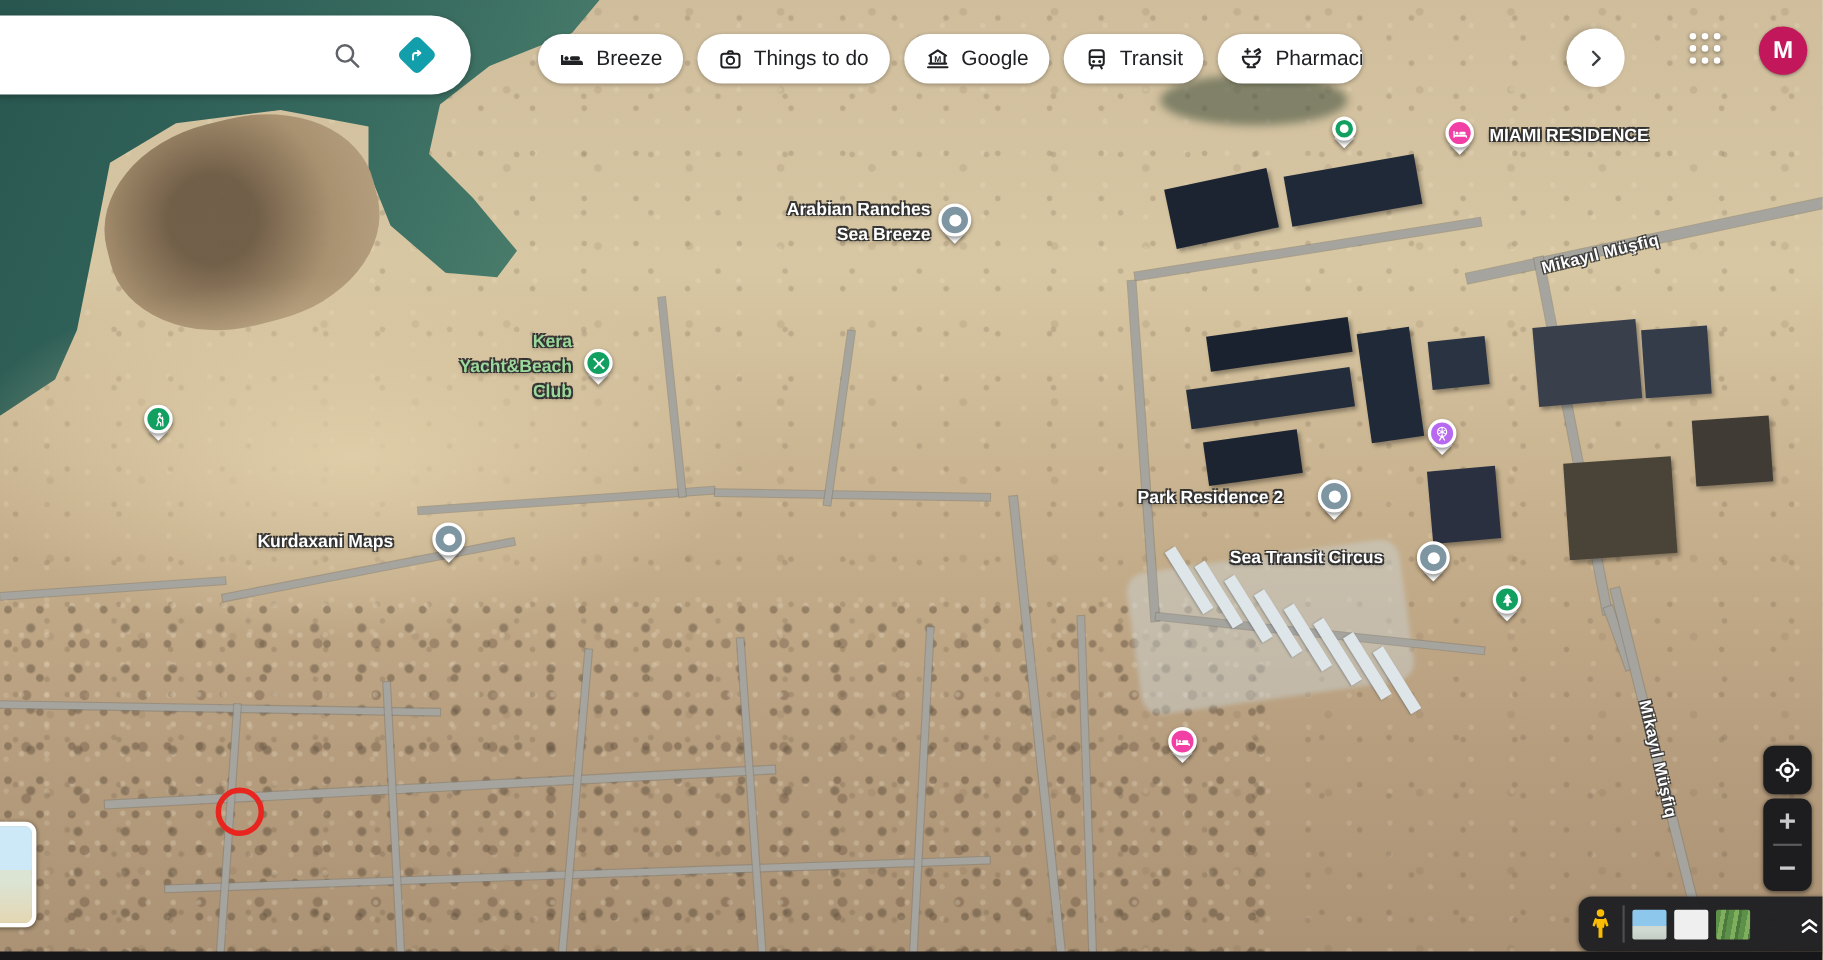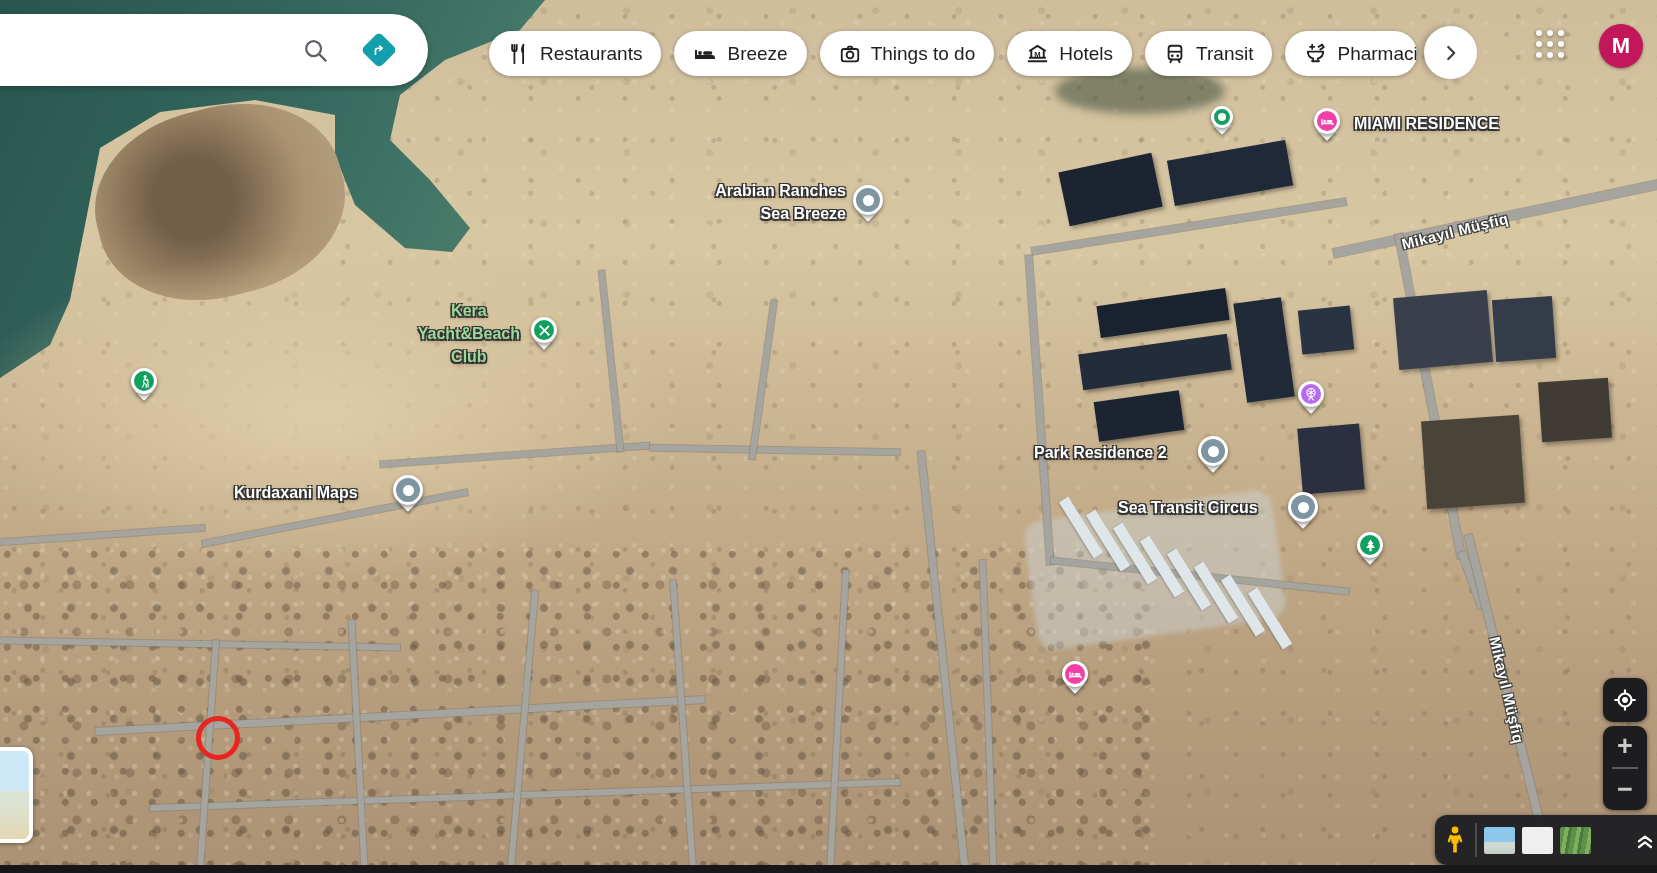--- a/index.html
+++ b/index.html
@@ -171,21 +171,21 @@
         <div class="row-bldg" style="left: 1129px; top: 561px; width: 66px; height: 11px; transform: rotate(58deg);"></div>
         <div class="row-bldg" style="left: 1156px; top: 574px; width: 66px; height: 11px; transform: rotate(58deg);"></div>
         <div class="row-bldg" style="left: 1183px; top: 587px; width: 66px; height: 11px; transform: rotate(58deg);"></div>
         <div class="row-bldg" style="left: 1210px; top: 600px; width: 66px; height: 11px; transform: rotate(58deg);"></div>
         <div class="row-bldg" style="left: 1237px; top: 613px; width: 66px; height: 11px; transform: rotate(58deg);"></div>
       </div>
 
     <div class="annotation-circle"></div>
     <div id="labels">
         <div class="plabel" style="color: rgb(255, 255, 255); top: 179px; z-index: 28; right: 811px; text-align: right;">Arabian Ranches<br>Sea Breeze</div>
-        <div class="plabel" style="color: rgb(155, 216, 155); top: 299px; z-index: 28; right: 1137px; text-align: center;">Kera<br>Yacht&amp;Beach<br>Club</div>
+        <div class="plabel" style="color: rgb(155, 216, 155); top: 299px; z-index: 28; right: 1137px; text-align: right;">Kera<br>Yacht&amp;Beach<br>Club</div>
         <div class="plabel" style="color: rgb(255, 255, 255); top: 481px; z-index: 28; left: 234px;">Kurdaxani Maps</div>
         <div class="plabel" style="color: rgb(255, 255, 255); top: 441px; z-index: 28; left: 1034px;">Park Residence 2</div>
         <div class="plabel" style="color: rgb(255, 255, 255); top: 496px; z-index: 28; left: 1118px;">Sea Transit Circus</div>
         <div class="plabel" style="color: rgb(255, 255, 255); top: 112px; z-index: 28; left: 1354px;">MIAMI RESIDENCE</div>
         <div class="slabel" style="left: 1455px; top: 231px; transform: translate(-50%, -50%) rotate(-14deg); z-index: 22;">Mikayıl Müşfiq</div>
         <div class="slabel" style="left: 1507px; top: 690px; transform: translate(-50%, -50%) rotate(77deg); z-index: 22;">Mikayıl Müşfiq</div>
       </div>
     <div id="markers">
         <div class="pin" style="left: 868px; top: 200px;">
           <div class="pin-c" style="width: 30px; height: 30px; background: rgb(126, 149, 162);">
@@ -303,29 +303,20 @@
         <svg width="17" height="17" viewBox="0 0 24 24">
             <path d="M7 17v-5a3.5 3.5 0 0 1 3.5-3.5H16M13 5.5 16.5 8.5 13 11.5" fill="none" stroke="#fff" stroke-width="2.4" stroke-linecap="round" stroke-linejoin="round"></path>
           </svg>
       </span>
     </button>
   </div>
 
   <div id="chips-row">
       <button class="chip">
         <span style="display: flex;">
-          <svg width="22" height="22" viewBox="0 0 24 24">
-            <path d="M7 2v7M4.5 2v4.5a2.5 2.5 0 0 0 5 0V2M7 9v13" fill="none" stroke="#202124" stroke-width="2" stroke-linecap="round"></path>
-            <path d="M17 2c-2.2 2.6-2.4 6.6-.5 9V22M16.5 2v20" fill="none" stroke="#202124" stroke-width="2" stroke-linecap="round"></path>
-          </svg>
-        </span>
-        <span>Restaurants</span>
-      </button>
-      <button class="chip">
-        <span style="display: flex;">
           <svg width="24" height="24" viewBox="0 0 24 24">
             <path d="M2 17v-9h2v5h15a3 3 0 0 1 3 3v1h-2v0H4v0H2z" fill="#202124"></path>
             <circle cx="7" cy="11" r="1.9" fill="#202124"></circle>
             <rect x="10.2" y="9.2" width="9" height="3.6" rx="1.6" fill="#202124"></rect>
           </svg>
         </span>
         <span>Breeze</span>
       </button>
       <button class="chip">
         <span style="display: flex;">
@@ -338,21 +329,21 @@
         <span>Things to do</span>
       </button>
       <button class="chip">
         <span style="display: flex;">
           <svg width="23" height="23" viewBox="0 0 24 24">
             <path d="M3.5 9.5 12 4l8.5 5.5" fill="none" stroke="#202124" stroke-width="2" stroke-linejoin="round"></path>
             <path d="M5.5 9.5v7M18.5 9.5v7M4 16.5h16M2.8 20h18.4" fill="none" stroke="#202124" stroke-width="2" stroke-linecap="round"></path>
             <text x="12" y="15.2" font-size="8" font-weight="bold" text-anchor="middle" fill="#202124" font-family="Liberation Sans, sans-serif">M</text>
           </svg>
         </span>
-        <span>Hotels</span>
+        <span>Google</span>
       </button>
       <button class="chip">
         <span style="display: flex;">
           <svg width="22" height="22" viewBox="0 0 24 24">
             <rect x="5" y="3" width="14" height="15" rx="3" fill="none" stroke="#202124" stroke-width="2"></rect>
             <line x1="5" y1="9.5" x2="19" y2="9.5" stroke="#202124" stroke-width="2"></line>
             <circle cx="9" cy="14" r="1.5" fill="#202124"></circle>
             <circle cx="15" cy="14" r="1.5" fill="#202124"></circle>
             <path d="M8.5 18l-1.6 3M15.5 18l1.6 3" stroke="#202124" stroke-width="2" stroke-linecap="round"></path>
           </svg>

